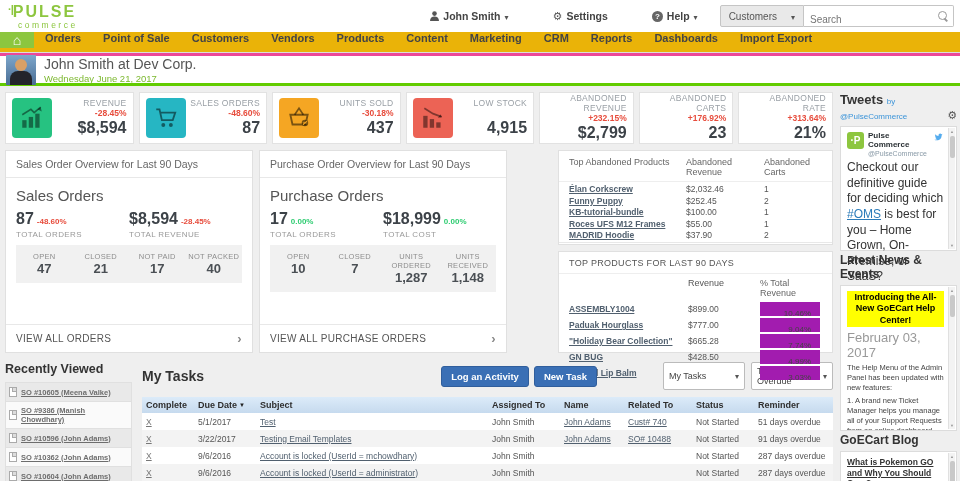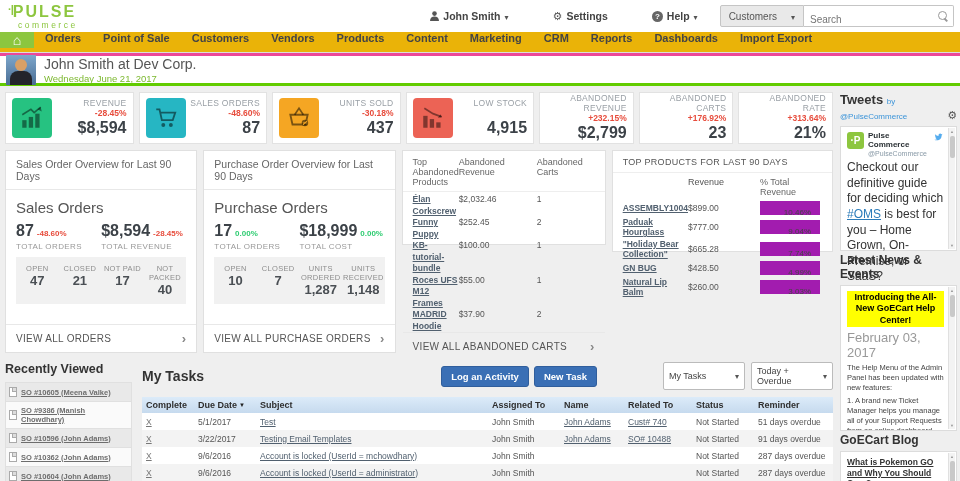--- a/index.html
+++ b/index.html
@@ -58,21 +58,21 @@
   .kpi-delta { font-size:8.5px; font-weight:bold; color:#e74c3c; min-height:10px; }
   .kpi-value { font-size:16px; font-weight:bold; color:#3c4248; }
   .bg-green { background:#26c281; } .bg-teal { background:#26b6c3; }
   .bg-orange { background:#f5a623; } .bg-red { background:#ec6355; }
 
   
   .panels-row { display:flex; gap:6px; margin-top:6px; }
   .panel { background:#fff; border:1px solid #e0e0e0; }
   .panel-hd { font-size:10.5px; color:#666; padding:7px 10px; border-bottom:1px solid #e8e8e8; }
   .sales-panel,.purchase-panel { width:248px; height:203px; display:flex; flex-direction:column; }
-  .right-stack { flex:1; display:flex; flex-direction:row; gap:6px; }
+  .right-stack { flex:1; display:flex; flex-direction:column; gap:6px;margin-left:45px; }
   .panel-title { font-size:15px; color:#555; padding:9px 10px 4px; }
   .big-stats { display:flex; padding:2px 10px 6px; }
   .big-stat { width:50%; }
   .big-num { font-size:16px; font-weight:bold; color:#3c4248; }
   .big-delta { font-size:8px; font-weight:bold; margin-left:3px; }
   .d-red { color:#e74c3c; } .d-green { color:#2ecc71; }
   .big-label { font-size:8px; color:#999; letter-spacing:.4px; margin-top:2px; }
   .substats { background:#f1f1f1; margin:0 10px; display:flex; padding:7px 0; }
   .substat { flex:1; text-align:center; }
   .substat .l { font-size:7.5px; color:#8d8d8d; letter-spacing:.3px; }

